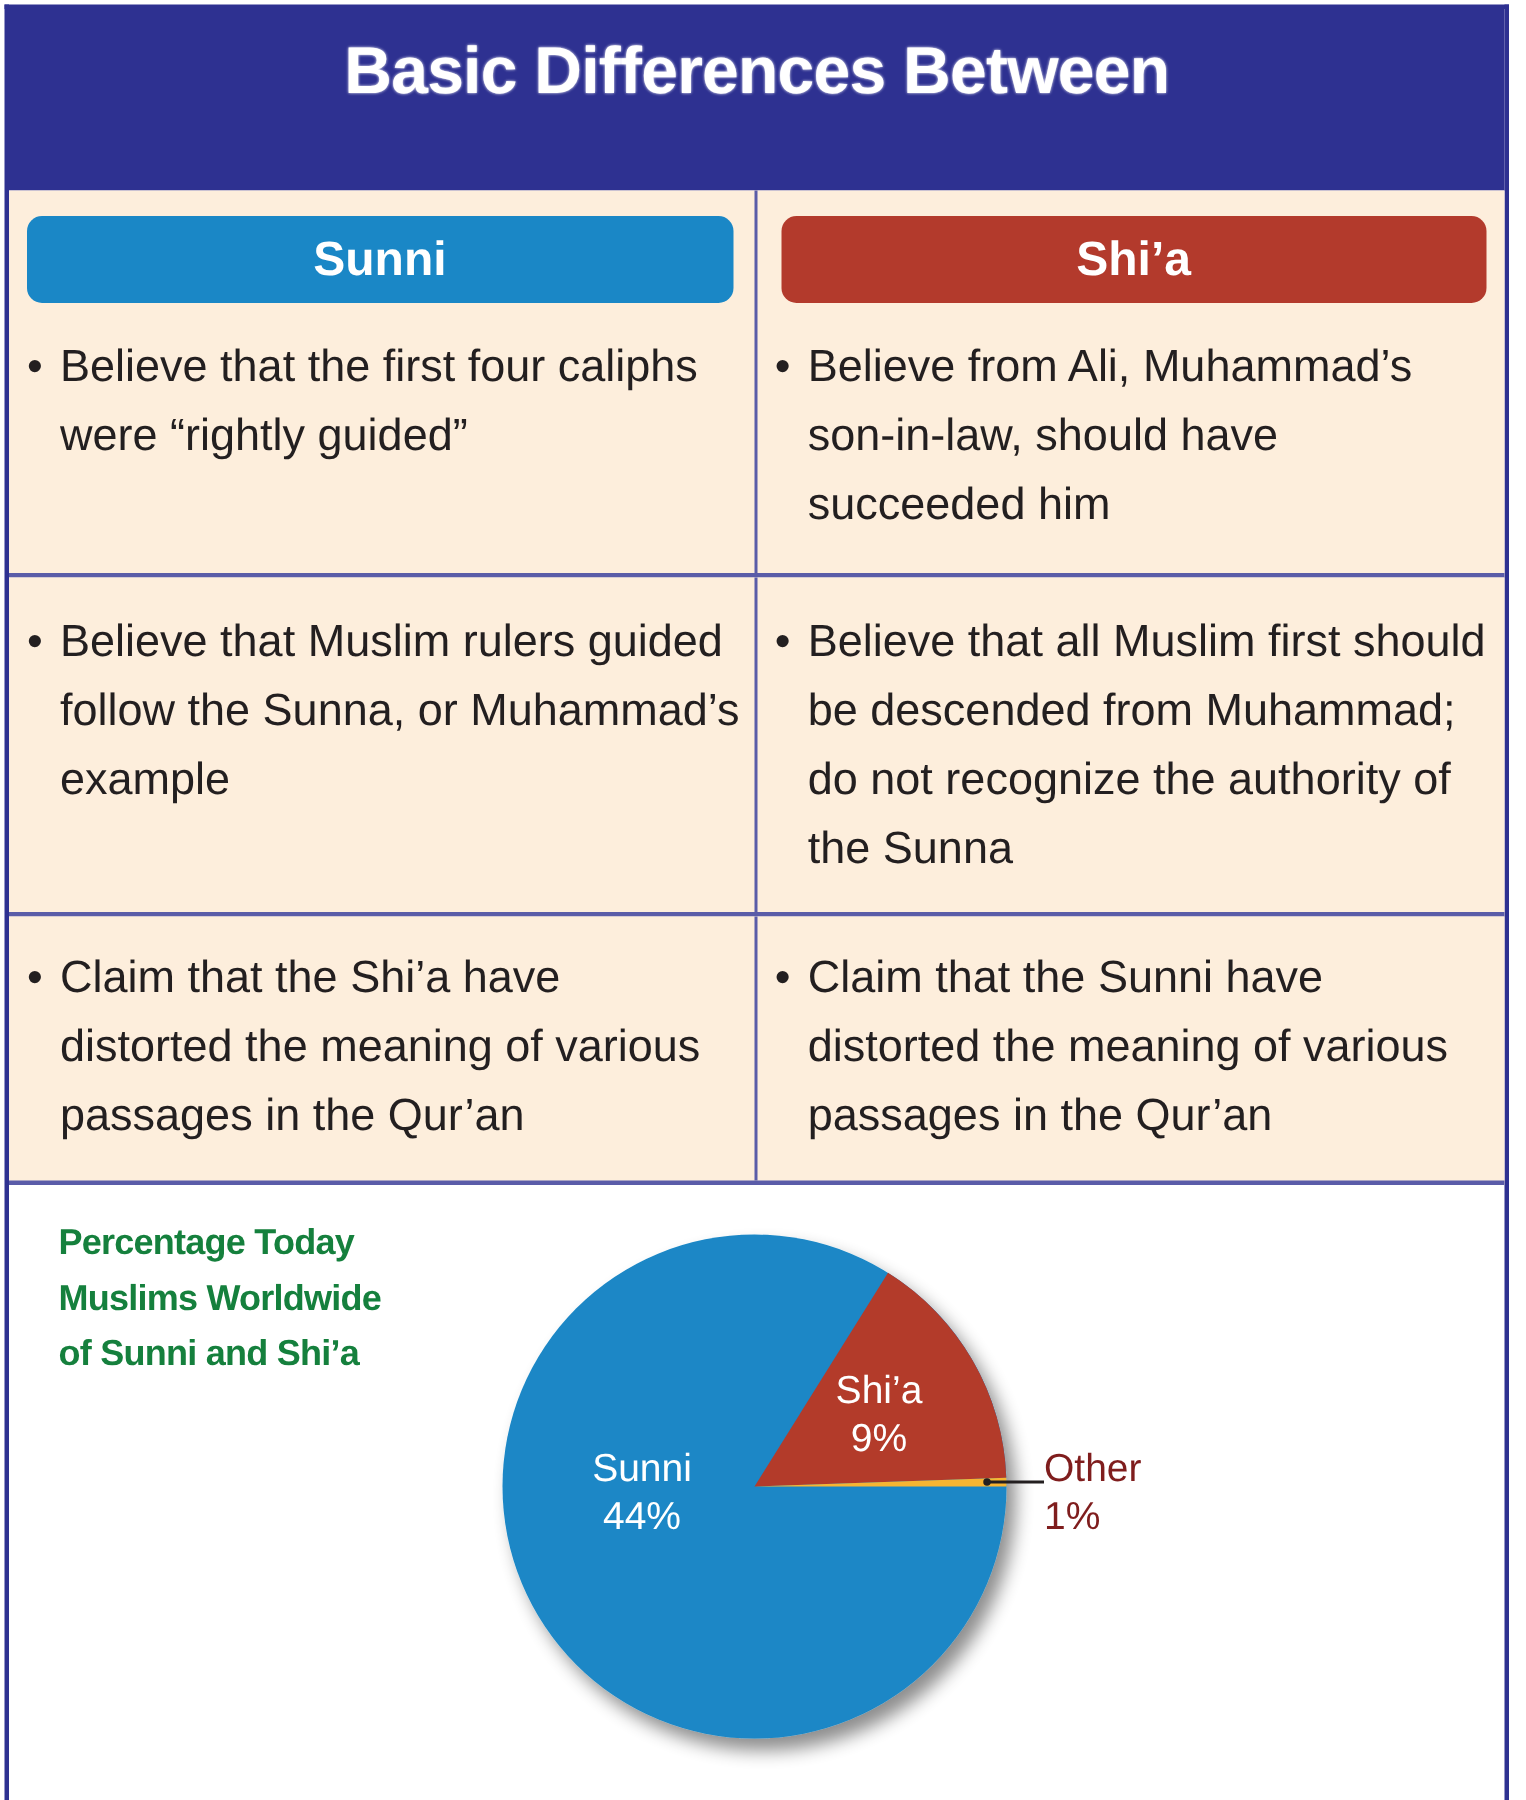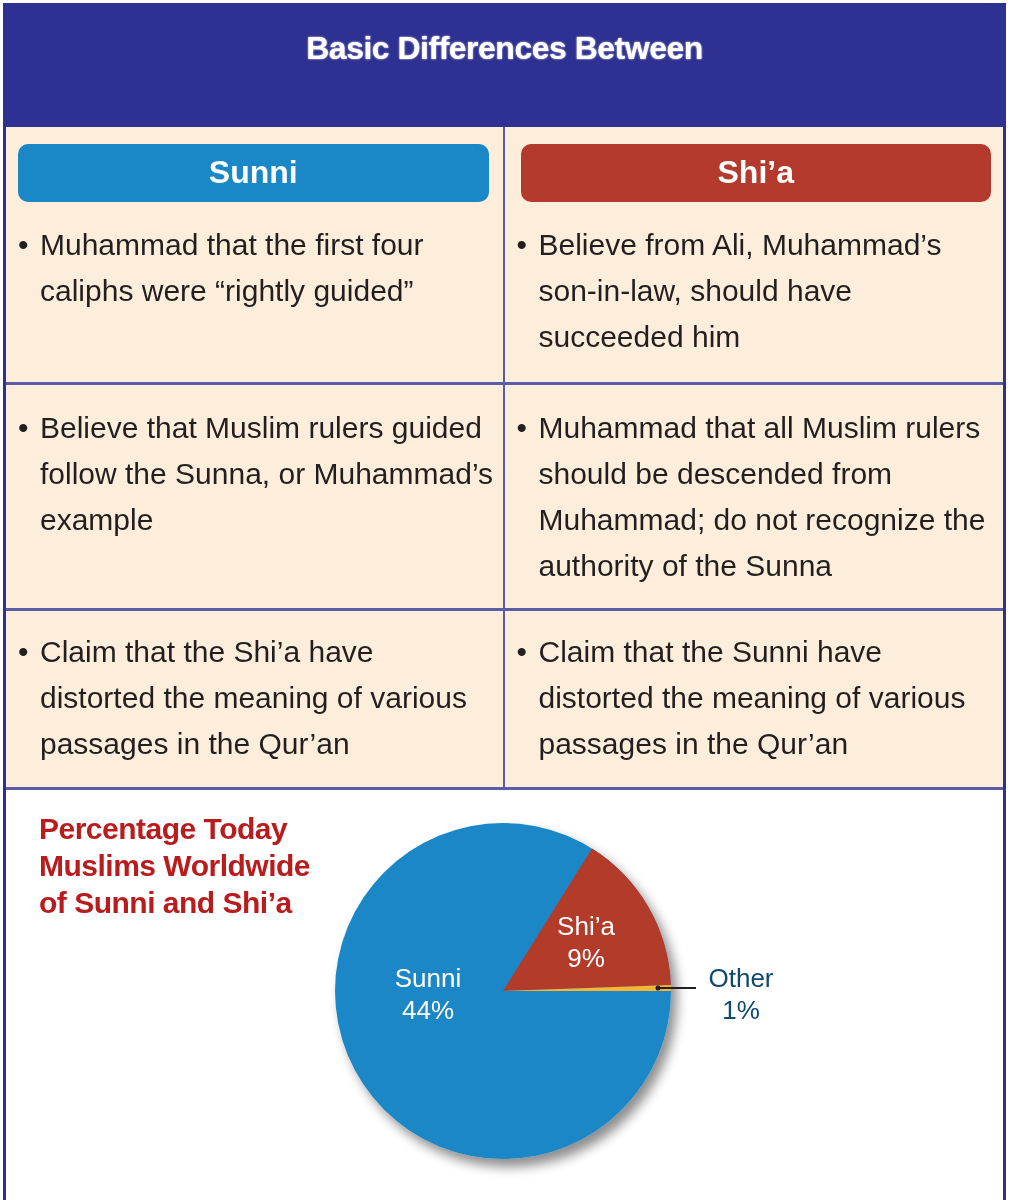--- a/index.html
+++ b/index.html
@@ -1,49 +1,49 @@
 <!DOCTYPE html>
 <html><head>
 <meta charset="utf-8">
 <style>
   html, body { margin:0; padding:0; background:#ffffff; }
   body { width:1017px; height:1200px; position:relative; overflow:hidden; font-family:"Liberation Sans", sans-serif; }
   .frame { position:absolute; left:3px; top:3px; width:1003px; height:1197px; border-left:3px solid #2e3191; border-right:3px solid #2e3191; border-top:3px solid #2e3191; box-sizing:border-box; background:#fff; }
   .header { position:absolute; left:0; top:0; width:100%; height:121px; background:#2e3191; color:#fff; text-align:center; }
-  .header .t { font-weight:bold; font-size:32px; line-height:44px; letter-spacing:-0.5px; padding-top:20px; text-shadow:0 0 2px #fff; }
+  .header .t { font-weight:bold; font-size:44px; line-height:44px; letter-spacing:-0.5px; padding-top:20px; text-shadow:0 0 2px #fff; }
   .table { position:absolute; left:0; top:121px; width:100%; }
   .row { display:flex; border-bottom:3px solid #5a5ca8; background:#fdeedc; }
   .cell { width:50%; box-sizing:border-box; position:relative; }
   .cell.left { border-right:2px solid #5a5ca8; }
   .pill { margin:17px 14px 0 12px; height:58px; border-radius:10px; color:#fff; font-weight:bold; font-size:32px; text-align:center; line-height:56px; }
   .pill.sunni { background:#1a87c6; }
   .pill.shia { background:#b33a2c; margin-left:16px; margin-right:12px; }
   .bullet { display:flex; font-size:30px; line-height:46px; color:#231f20; padding-left:12px; padding-right:8px; }
   .bullet .dot { width:22px; flex:none; }
   .chart { position:absolute; left:0; top:778px; width:100%; height:420px; }
-  .chart-title { position:absolute; left:33px; top:26px; font-weight:bold; font-size:30px; line-height:37px; color:#b91c1c; letter-spacing:-0.5px; }
+  .chart-title { position:absolute; left:33px; top:26px; font-weight:bold; font-size:24px; line-height:37px; color:#15803d; letter-spacing:-0.5px; }
   svg { position:absolute; left:0; top:0; }
 </style>
 </head>
 <body>
 
 <div class="frame">
   <div class="header">
     <div class="t">
       <div>Basic Differences Between</div>
     </div>
   </div>
 
   <div class="table">
     <div class="row" style="height:255px;">
       <div class="cell left">
         <div class="pill sunni">Sunni</div>
         <div class="bullet" style="margin-top:20px;">
           <span class="dot">•</span>
-          <span>Muhammad that the first four caliphs were “rightly guided”</span>
+          <span>Believe that the first four caliphs were “rightly guided”</span>
         </div>
       </div>
       <div class="cell">
         <div class="pill shia">Shi’a</div>
         <div class="bullet" style="margin-top:20px;">
           <span class="dot">•</span>
           <span>Believe from Ali, Muhammad’s son-in-law, should have succeeded him</span>
         </div>
       </div>
     </div>
@@ -51,21 +51,21 @@
     <div class="row" style="height:223px;">
       <div class="cell left">
         <div class="bullet" style="margin-top:20px;">
           <span class="dot">•</span>
           <span>Believe that Muslim rulers guided follow the Sunna, or Muhammad’s example</span>
         </div>
       </div>
       <div class="cell">
         <div class="bullet" style="margin-top:20px;">
           <span class="dot">•</span>
-          <span>Muhammad that all Muslim rulers should be descended from Muhammad; do not recognize the authority of the Sunna</span>
+          <span>Believe that all Muslim first should be descended from Muhammad; do not recognize the authority of the Sunna</span>
         </div>
       </div>
     </div>
 
     <div class="row" style="height:176px;">
       <div class="cell left">
         <div class="bullet" style="margin-top:18px;">
           <span class="dot">•</span>
           <span>Claim that the Shi’a have distorted the meaning of various passages in the Qur’an</span>
         </div>
@@ -109,18 +109,18 @@
       <circle cx="652" cy="204" r="2.5" fill="#231f20"></circle>
     </svg>
     <div style="position:absolute;left:372px;top:178px;width:100px;text-align:center;color:#fff;font-size:26px;line-height:32px;">
       <div>Sunni</div>
       <div>44%</div>
     </div>
     <div style="position:absolute;left:540px;top:126px;width:80px;text-align:center;color:#fff;font-size:26px;line-height:32px;">
       <div>Shi’a</div>
       <div>9%</div>
     </div>
-    <div style="position:absolute;left:690px;top:178px;width:90px;text-align:center;color:#0c4a6e;font-size:26px;line-height:32px;">
+    <div style="position:absolute;left:690px;top:178px;width:90px;text-align:left;color:#7f1d1d;font-size:26px;line-height:32px;">
       <div>Other</div>
       <div>1%</div>
     </div>
   </div>
 </div>
 
 </body></html>

